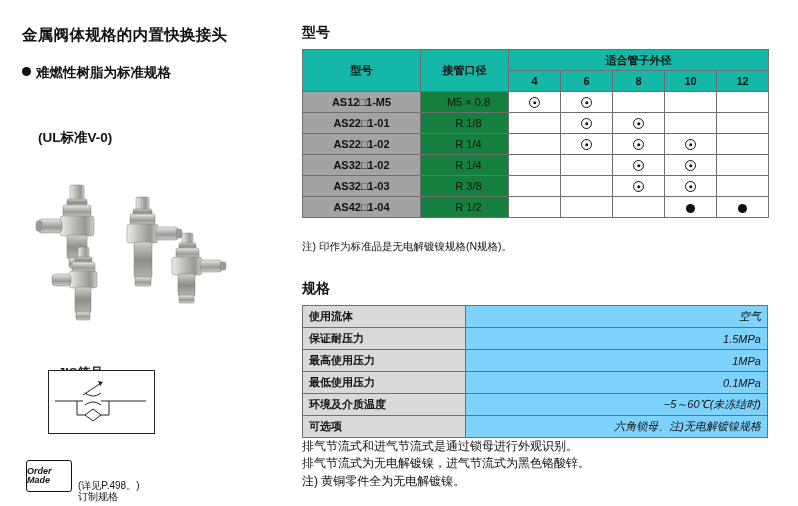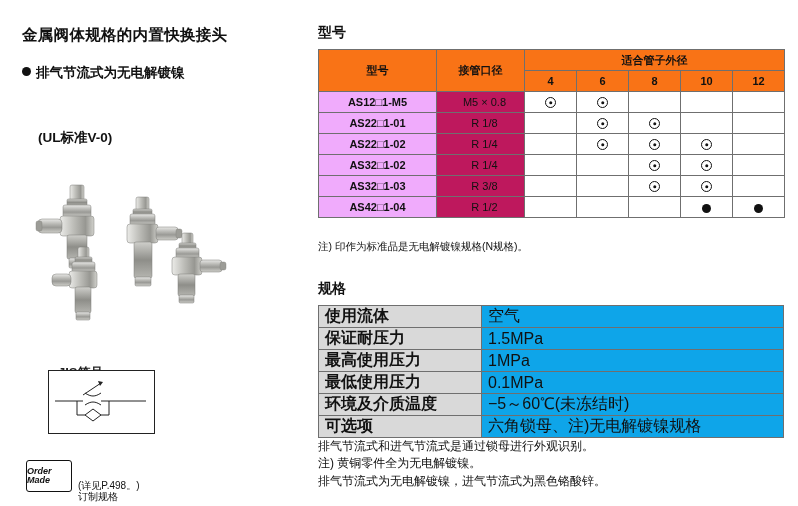--- a/index.html
+++ b/index.html
@@ -119,21 +119,21 @@
     position: absolute;
     left: 78px;
     top: 479px;
     font-size: 10px;
     color: #111;
   }
 
   
   .right-col {
     position: absolute;
-    left: 318px;
+    left: 302px;
     top: 24px;
     width: 466px;
   }
   .section-head {
     font-size: 14px;
     font-weight: bold;
     color: #111;
     margin-bottom: 7px;
   }
 
@@ -144,30 +144,30 @@
   }
   table.grid th, table.grid td {
     border: 1px solid #6f6f6f;
     font-size: 11px;
     text-align: center;
     padding: 0;
     height: 20px;
     color: #111;
   }
   table.grid th {
-    background: #f97316;
+    background: #14b8a6;
     font-weight: bold;
   }
   table.grid td.model {
-    background: #f0abfc;
+    background: #a3a3a3;
     font-weight: bold;
     text-align: center;
   }
   table.grid td.port {
-    background: #be185d;
+    background: #15803d;
     text-align: center;
     padding-left: 8px;
   }
   table.grid td.dot {
     background: #ffffff;
   }
   .mark-open {
     display: inline-block;
     width: 9px;
     height: 9px;
@@ -204,53 +204,54 @@
 
   
   .spec-wrap { margin-top: 26px; }
   table.spec {
     border-collapse: collapse;
     width: 466px;
     table-layout: fixed;
   }
   table.spec td {
     border: 1px solid #6f6f6f;
-    font-size: 16px;
+    font-size: 11px;
     height: 21px;
     padding: 0 6px;
     color: #111;
   }
   table.spec td.label {
     background: #d9d9d9;
     font-weight: bold;
     width: 150px;
     text-align: left;
   }
   table.spec td.value {
-    background: #0ea5e9;
-    text-align: left;
+    background: #7dd3fc;
+    text-align: right;
+    font-style: italic;
   }
   .foot-notes {
     margin-top: 0;
     font-size: 12px;
     line-height: 1.45;
     color: #111;
   }
 </style>
 </head>
 <body>
 
 <div class="page">
 
   <div class="left-col">
     <div class="main-title">
       <div>金属阀体规格的内置快换接头</div>
     </div>
     <div class="sub-title">
-      <span class="bullet"></span><span>排气节流式为无电解镀镍</span>
+      <span class="bullet"></span><span>难燃性树脂为标准规格</span>
       <span class="ln2">(UL标准V-0)</span>
     </div>
   </div>
 
   <div class="photo-area">
     <svg width="260" height="175" viewBox="0 0 260 175">
       <defs>
         <linearGradient id="met" x1="0" y1="0" x2="0" y2="1">
           <stop offset="0%" stop-color="#e8e8e6"></stop>
           <stop offset="35%" stop-color="#b9b9b5"></stop>
@@ -464,19 +465,19 @@
             <td class="value">−5～60℃(未冻结时)</td>
           </tr>
           <tr>
             <td class="label">可选项</td>
             <td class="value">六角锁母、注)无电解镀镍规格</td>
           </tr>
         </tbody>
       </table>
       <div class="foot-notes">
         <div>排气节流式和进气节流式是通过锁母进行外观识别。</div>
+        <div>排气节流式为无电解镀镍，进气节流式为黑色铬酸锌。</div>
         <div>注) 黄铜零件全为无电解镀镍。</div>
-        <div>排气节流式为无电解镀镍，进气节流式为黑色铬酸锌。</div>
       </div>
     </div>
 
   </div>
 </div>
 
 </body></html>

